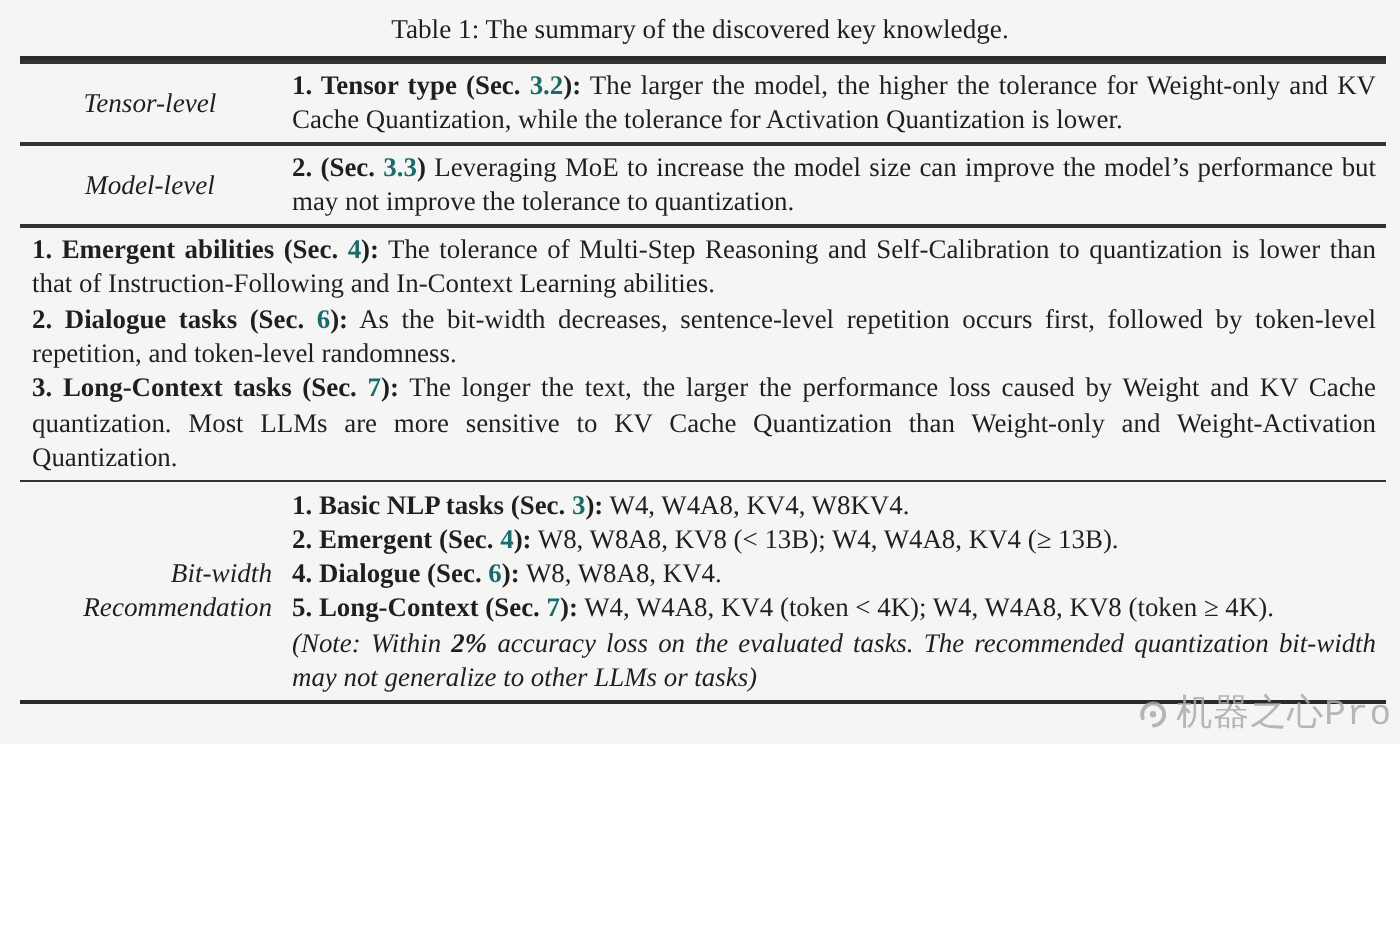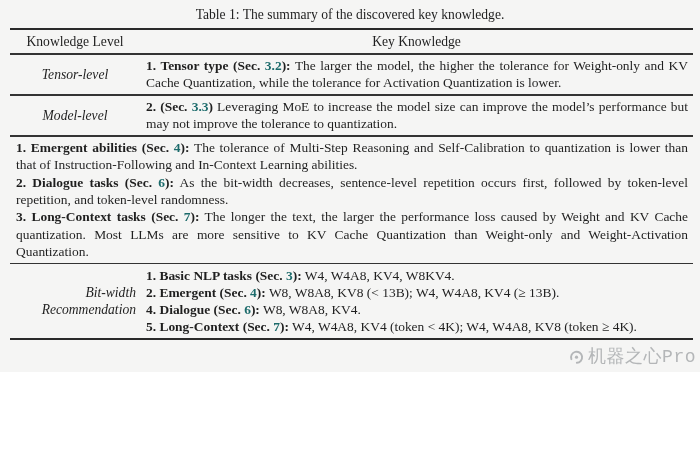--- a/index.html
+++ b/index.html
@@ -82,24 +82,20 @@
 </style>
 </head>
 <body>
 
 <div class="page">
 
   <div class="caption">Table 1: The summary of the discovered key knowledge.</div>
 
   <div class="tablewrap">
     <div class="rule thick"></div>
-    <div class="hrow">
-      <div class="hcol1">Knowledge Level</div>
-      <div class="hcol2">Key Knowledge</div>
-    </div>
     <div class="rule"></div>
     <div>
         <div class="trow">
           <div class="lvl">Tensor-level</div>
           <div class="kk">
             <p><span class="bd">1. Tensor type (Sec. </span><span class="sec">3.2</span><span class="bd">):</span><span class="pl"> The larger the model, the higher the tolerance for Weight-only and KV Cache Quantization, while the tolerance for Activation Quantization is lower.</span></p>
           </div>
         </div>
         <div class="rule"></div>
         <div class="trow">
@@ -117,20 +113,21 @@
           </div>
         </div>
         <div class="rule"></div>
         <div class="trow">
           <div class="lvl">Bit-width Recommendation</div>
           <div class="kk">
             <p><span class="bd">1. Basic NLP tasks (Sec. </span><span class="sec">3</span><span class="bd">):</span><span class="pl"> W4, W4A8, KV4, W8KV4.</span></p>
             <p><span class="bd">2. Emergent (Sec. </span><span class="sec">4</span><span class="bd">):</span><span class="pl"> W8, W8A8, KV8 (&lt; 13B); W4, W4A8, KV4 (≥ 13B).</span></p>
             <p><span class="bd">4. Dialogue (Sec. </span><span class="sec">6</span><span class="bd">):</span><span class="pl"> W8, W8A8, KV4.</span></p>
             <p><span class="bd">5. Long-Context (Sec. </span><span class="sec">7</span><span class="bd">):</span><span class="pl"> W4, W4A8, KV4 (token &lt; 4K); W4, W4A8, KV8 (token ≥ 4K).</span></p>
+            <p><span class="it">(Note: Within </span><span class="bit">2%</span><span class="it"> accuracy loss on the evaluated tasks. The recommended quantization bit-width may not generalize to other LLMs or tasks)</span></p>
           </div>
         </div>
       </div>
     <div class="rule thick"></div>
   </div>
 
   <div class="watermark">
     <span class="wicon">
       <svg width="17" height="17" viewBox="0 0 16 16" aria-hidden="true">
         <path d="M3.2 10.5a5.2 5.2 0 1 1 5.1 3.4" fill="none" stroke="#a9acae" stroke-width="1.8" stroke-linecap="round"></path>

